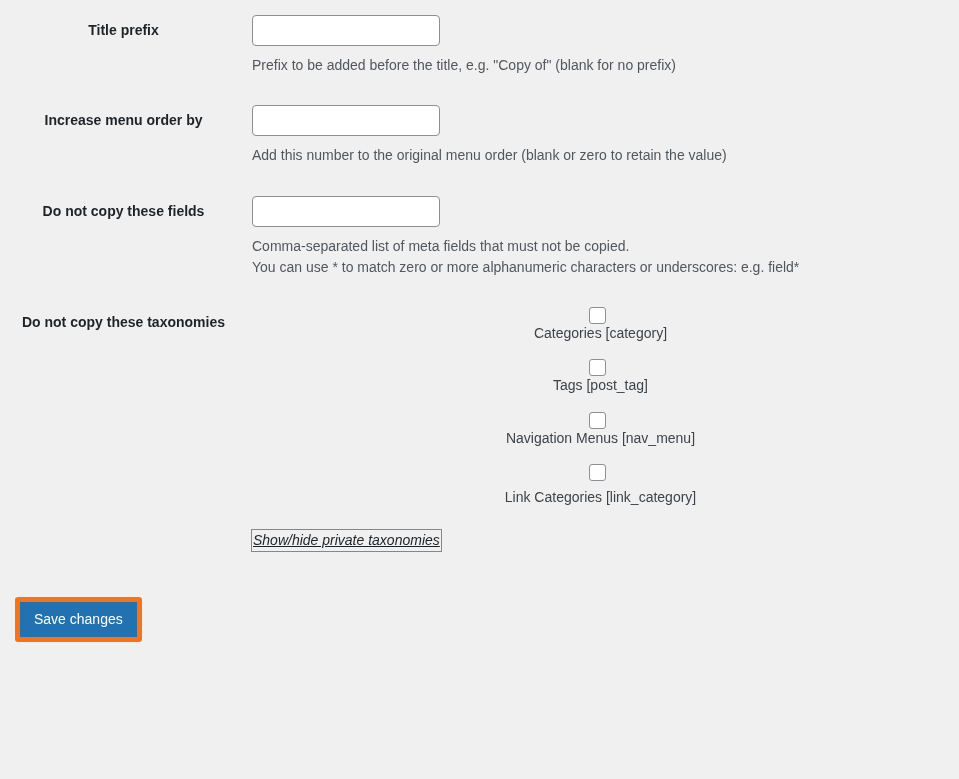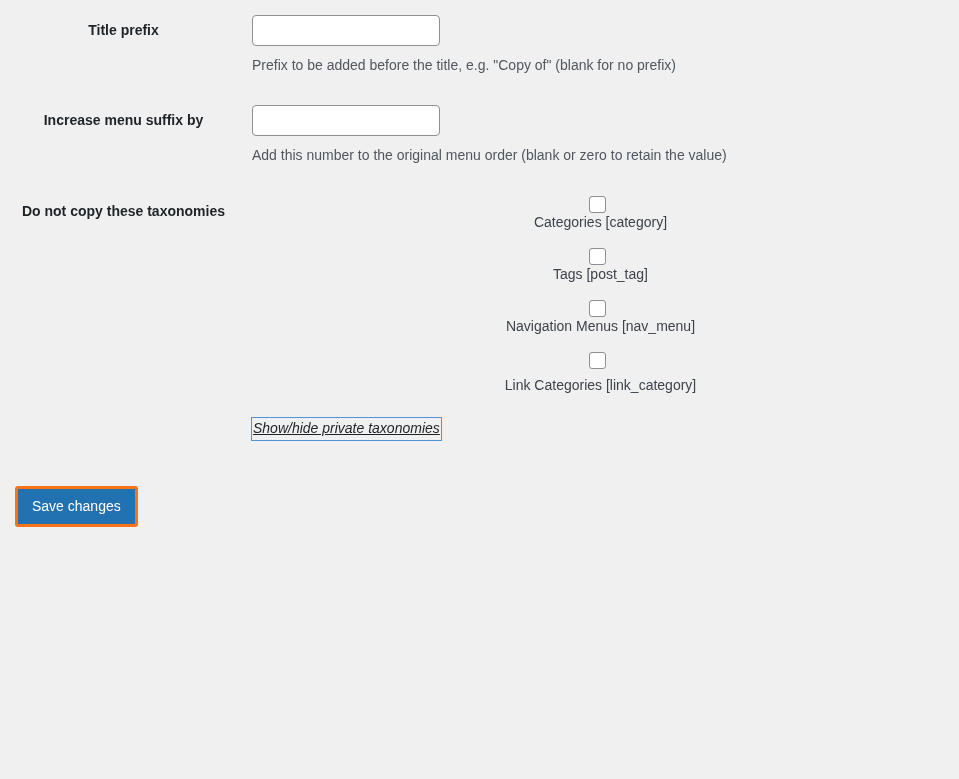--- a/index.html
+++ b/index.html
@@ -113,21 +113,21 @@
     background: transparent;
     font-style: italic;
   }
   .submit-wrap {
     padding: 0 0 0 15px;
     margin-top: 31px;
   }
   button.save-button {
     display: inline-block;
     background: #2271b1;
-    border: 3px solid #f97316;
+    border: 5px solid #f97316;
     border-radius: 3px;
     color: #fff;
     font-family: "Liberation Sans", sans-serif;
     font-size: 14px;
     line-height: 1;
     padding: 10px 14px 11px 14px;
     cursor: pointer;
     outline: none;
   }
 </style>
@@ -140,27 +140,35 @@
     <tr>
       <th class="label-cell">Title prefix</th>
       <td class="field-cell">
         <input class="text-input" type="text" value="" style="">
         <p class="description">Prefix to be added before the title, e.g. "Copy of" (blank for no prefix)</p>
       </td>
     </tr>
 
 
     <tr>
-      <th class="label-cell">Increase menu suffix by</th>
+      <th class="label-cell">Increase menu order by</th>
       <td class="field-cell">
         <input class="text-input" type="text" value="" style="">
         <p class="description">Add this number to the original menu order (blank or zero to retain the value)</p>
       </td>
     </tr>
 
+    <tr>
+      <th class="label-cell">Do not copy these fields</th>
+      <td class="field-cell">
+        <input class="text-input" type="text" value="" style="">
+        <p class="description">Comma-separated list of meta fields that must not be copied.</p>
+        <p class="description second-line">You can use * to match zero or more alphanumeric characters or underscores: e.g. field*</p>
+      </td>
+    </tr>
 
     <tr>
       <th class="label-cell">Do not copy these taxonomies</th>
       <td class="field-cell">
         <ul class="checkbox-list">
           <li class="checkbox-row">
             <input class="cb" type="checkbox" style="">
             <span class="cb-label">Categories [category]</span>
           </li>
           <li class="checkbox-row">

